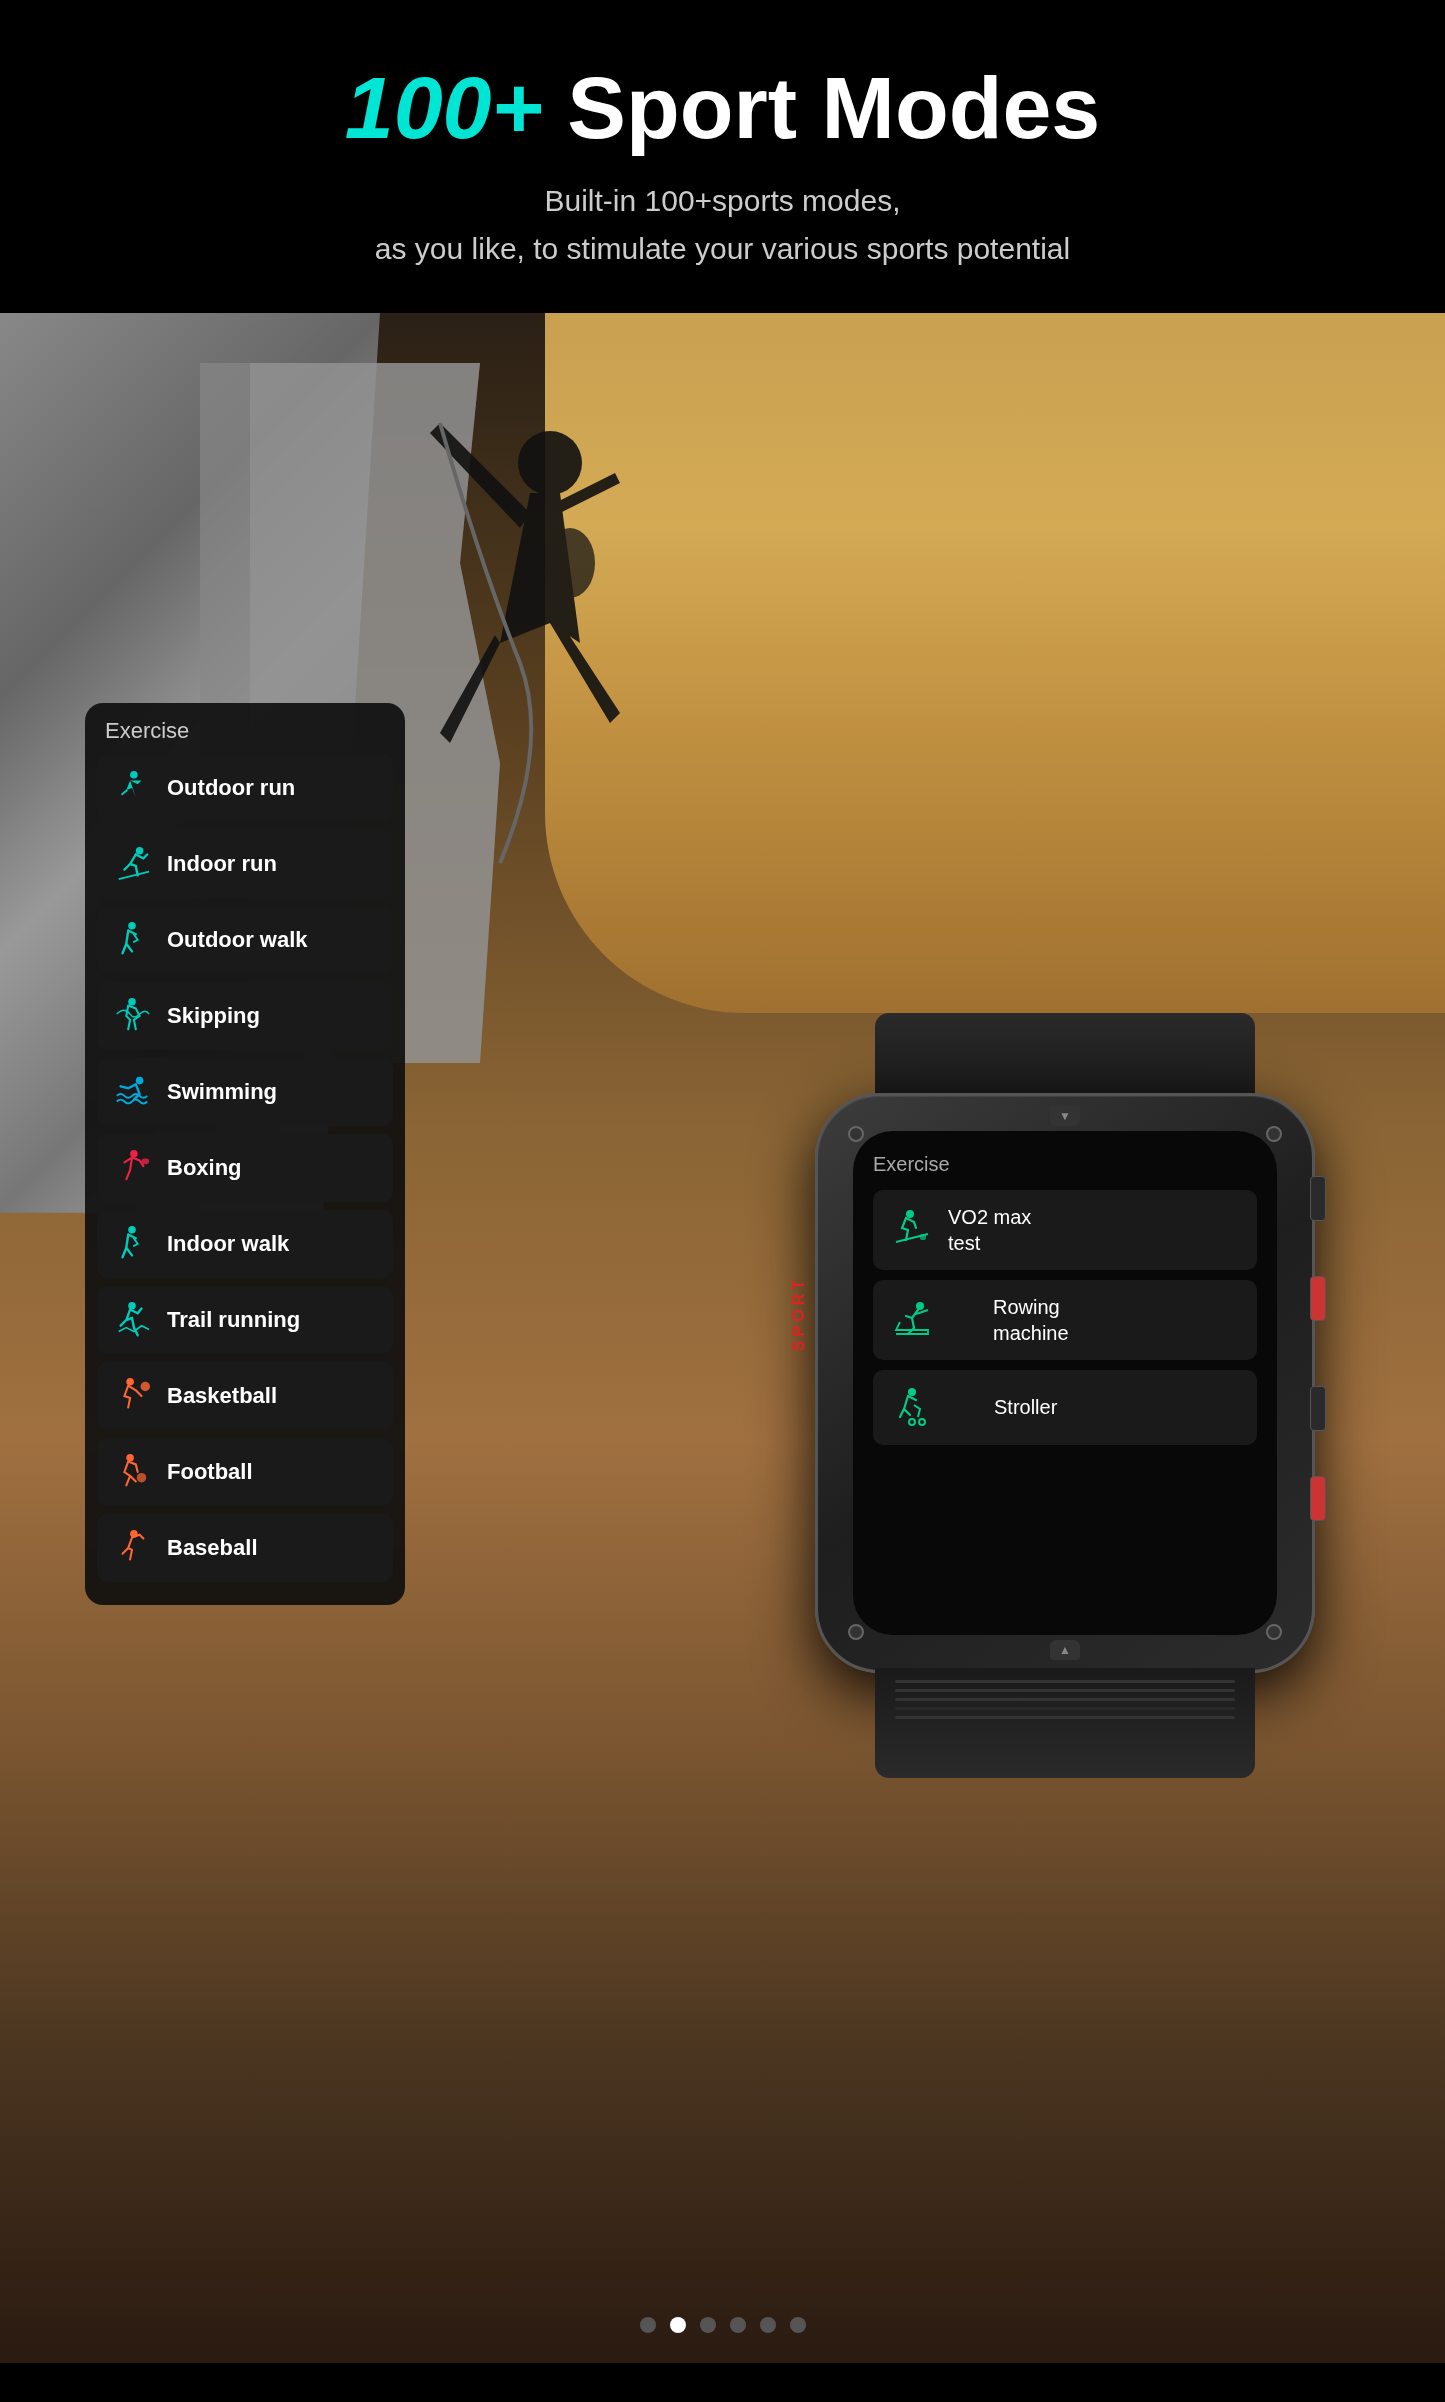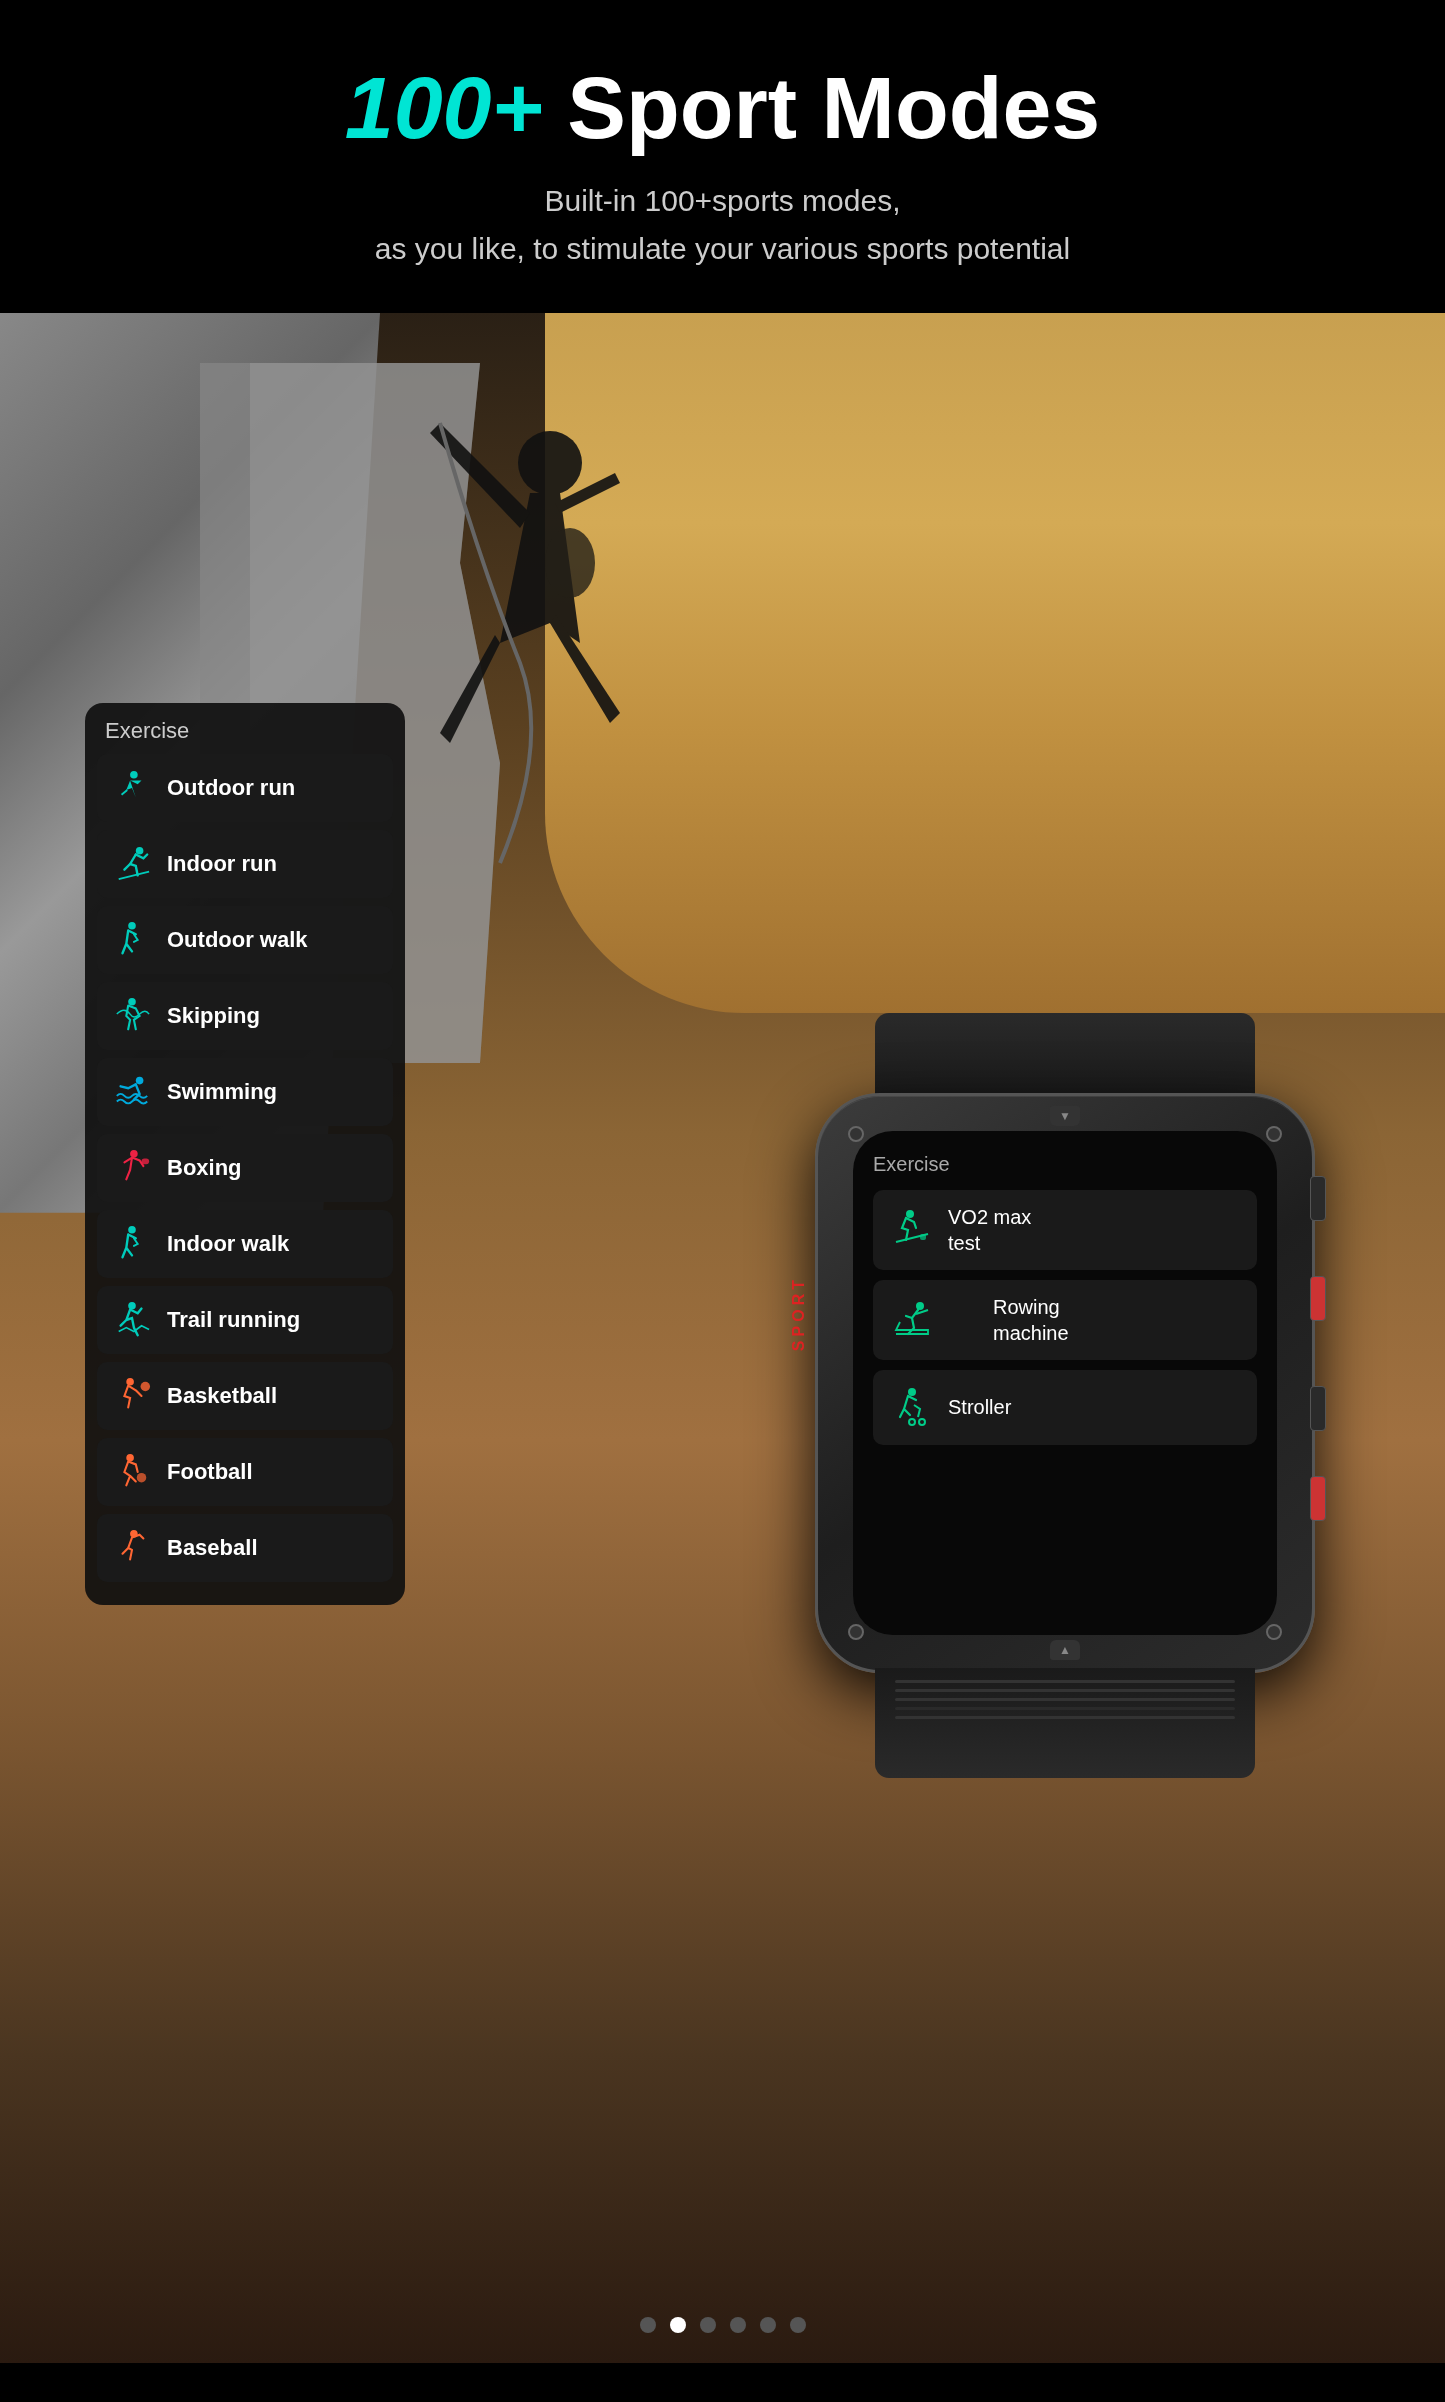--- a/index.html
+++ b/index.html
@@ -395,21 +395,21 @@
                 <circle cx="28" cy="6" r="4" fill="#00cc88"></circle>
                 <path d="M26,10 L20,18 L14,16" stroke="#00cc88" stroke-width="2.2" fill="none" stroke-linecap="round"></path>
                 <path d="M20,18 L22,28 L16,34" stroke="#00cc88" stroke-width="2.2" fill="none" stroke-linecap="round"></path>
                 <path d="M8,22 L4,30 L36,30 L36,34 L4,34" stroke="#00cc88" stroke-width="1.8" fill="none"></path>
                 <path d="M24,14 L36,10" stroke="#00cc88" stroke-width="2"></path>
               </svg>
             </div>
             <span style="color:#fff;font-size:20px;font-weight:500;line-height:1.3;margin-left:45px;">Rowing<br>machine</span>
           </div>
 
-          <div style="display:flex;align-items:center;background:#1a1a1a;border-radius:10px;padding:14px 16px;min-height:75px;">
+          <div style="display:flex;align-items:center;background:#1a1a1a;border-radius:10px;padding:14px 16px;min-height:75px;gap:46px;">
             <div style="width:45px;height:45px;margin-right:14px;flex-shrink:0;display:flex;align-items:center;justify-content:center;">
               <svg width="40" height="40" viewBox="0 0 40 40">
                 <circle cx="20" cy="5" r="4" fill="#00cc88"></circle>
                 <path d="M16,9 L12,22 M16,9 L24,13 M12,22 L8,30 M12,22 L18,28" stroke="#00cc88" stroke-width="2.2" fill="none" stroke-linecap="round"></path>
                 <path d="M22,18 L28,22 L26,30" stroke="#00cc88" stroke-width="2" fill="none"></path>
                 <circle cx="20" cy="35" r="3" fill="none" stroke="#00cc88" stroke-width="2"></circle>
                 <circle cx="30" cy="35" r="3" fill="none" stroke="#00cc88" stroke-width="2"></circle>
               </svg>
             </div>
             <span style="color:#fff;font-size:20px;font-weight:500;">Stroller</span>

